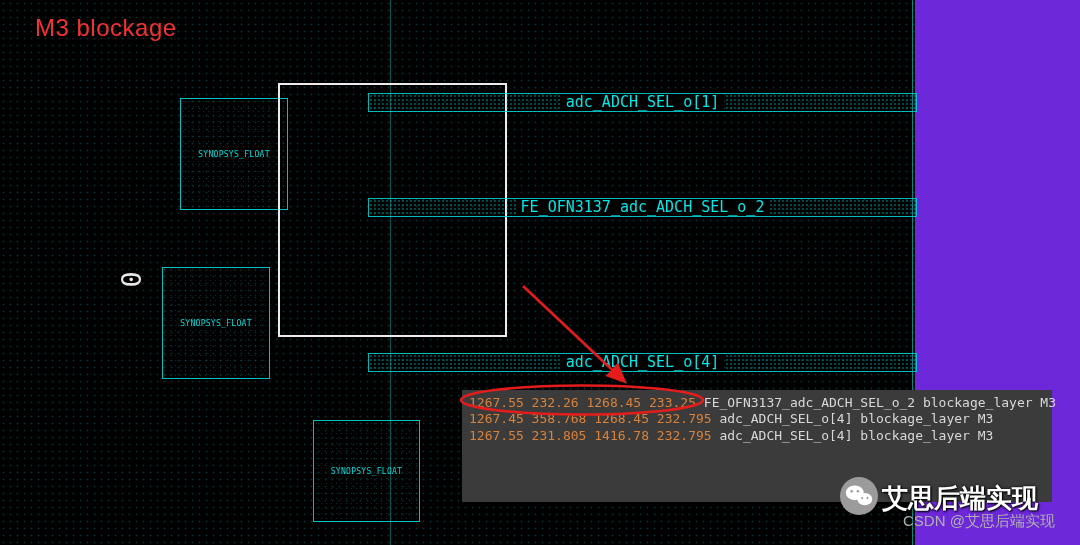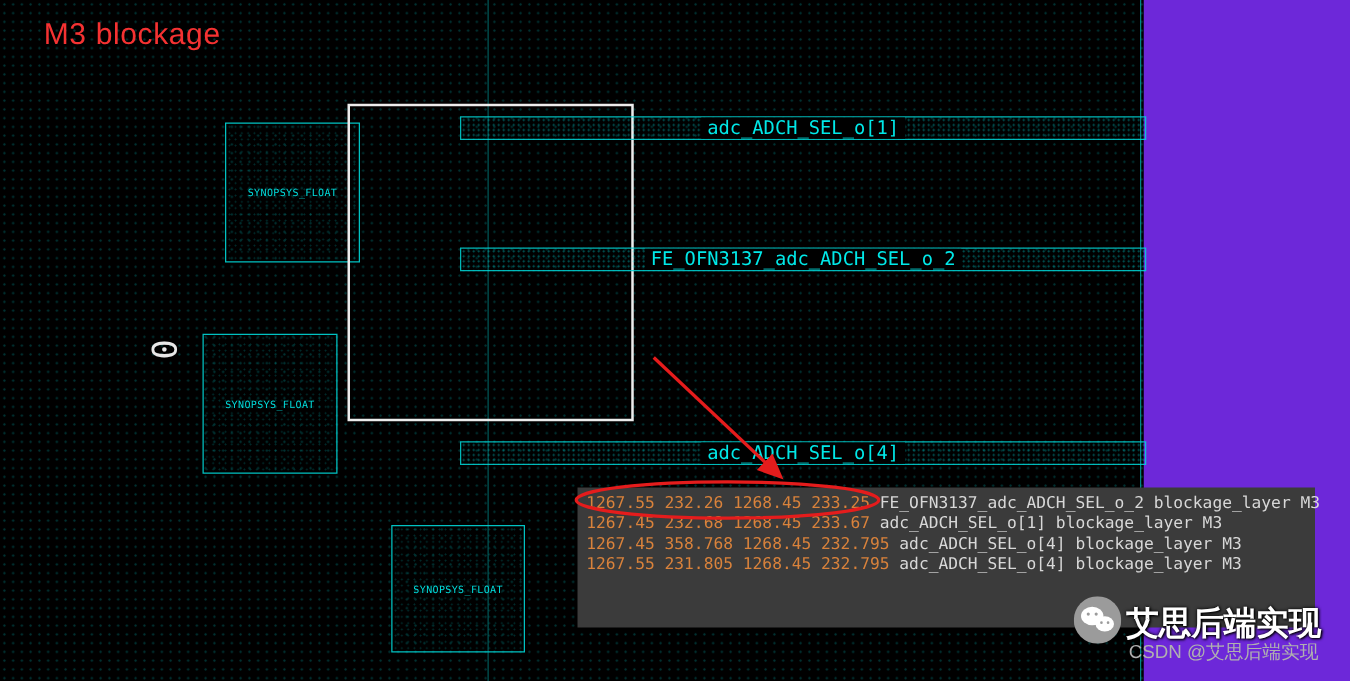--- a/index.html
+++ b/index.html
@@ -81,21 +81,21 @@
   }
   .console .coords{color:#d9823b;}
   .console .rest{color:#d8d8d8;}
   
   .overlay-svg{
     position:absolute;left:0;top:0;width:1080px;height:545px;
     pointer-events:none;
   }
   
   .watermark{
-    position:absolute;left:859px;top:477px;
+    position:absolute;left:840px;top:477px;
     display:flex;align-items:flex-start;
   }
   .wechat-icon{width:38px;height:38px;flex:0 0 auto;}
   .brand-text{
     font-family:"Liberation Sans", sans-serif;
     font-size:26px;font-weight:700;color:#ffffff;
     margin-left:4px;margin-top:4px;white-space:nowrap;
     text-shadow:0 0 3px #000, 1px 1px 2px #000;
   }
   .credit-text{
@@ -135,23 +135,22 @@
     <div class="net-bar n2">
       <span class="net-label">FE_OFN3137_adc_ADCH_SEL_o_2</span>
     </div>
     <div class="net-bar n3">
       <span class="net-label">adc_ADCH_SEL_o[4]</span>
     </div>
   </div>
 
   <div class="console">
     <div class="console-line"><span class="coords">1267.55 232.26 1268.45 233.25</span> <span class="rest">FE_OFN3137_adc_ADCH_SEL_o_2 blockage_layer M3</span></div>
-    <div class="console-line"><span class="coords">1267.45 232.68 1268.45 233.67</span> <span class="rest">adc_ADCH_SEL_o[1] blockage_layer M3</span></div>
     <div class="console-line"><span class="coords">1267.45 358.768 1268.45 232.795</span> <span class="rest">adc_ADCH_SEL_o[4] blockage_layer M3</span></div>
-    <div class="console-line"><span class="coords">1267.55 231.805 1268.45 232.795</span> <span class="rest">adc_ADCH_SEL_o[4] blockage_layer M3</span></div>
+    <div class="console-line"><span class="coords">1267.55 231.805 1416.78 232.795</span> <span class="rest">adc_ADCH_SEL_o[4] blockage_layer M3</span></div>
   </div>
 
   <svg class="overlay-svg" viewBox="0 0 1080 545" xmlns="http://www.w3.org/2000/svg">
     <defs>
       <marker id="ah" markerWidth="9" markerHeight="8" refX="6.5" refY="3.5" orient="auto">
         <path d="M0,0 L8,3.5 L0,7 z" fill="#e51c1c"></path>
       </marker>
     </defs>
     <line x1="523" y1="286" x2="624" y2="381" stroke="#e51c1c" stroke-width="2.6" marker-end="url(#ah)"></line>
     <ellipse cx="582" cy="400" rx="121" ry="14.5" fill="none" stroke="#e51c1c" stroke-width="2.6"></ellipse>

